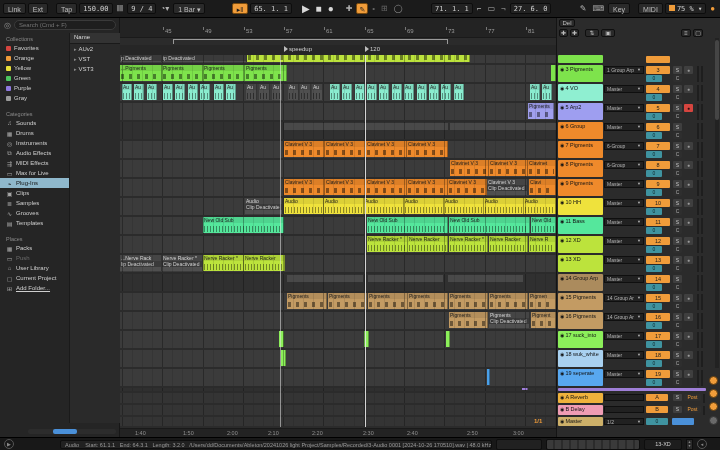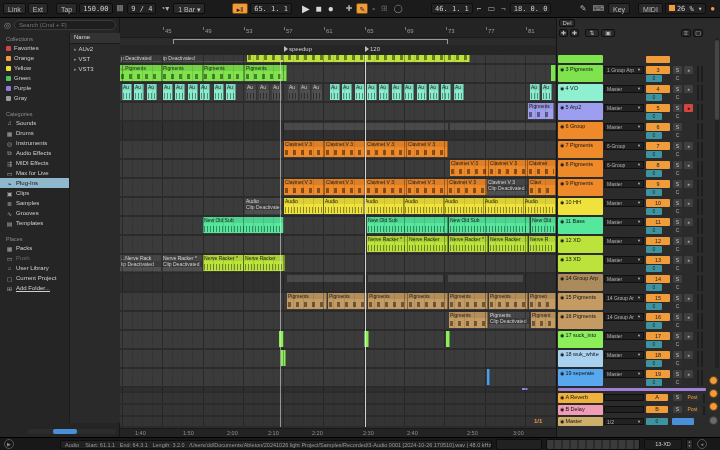--- a/index.html
+++ b/index.html
@@ -130,32 +130,32 @@
     <span class="tb-ico" style="font-size:10px;color:#d8d8d8;">▶</span>
     <span class="tb-ico" style="font-size:10px;color:#d8d8d8;">■</span>
     <span class="tb-ico" style="font-size:10px;color:#d8d8d8;">●</span>
     <span class="tb-sep"></span>
     <span class="tb-ico">✚</span>
     <span class="tb-btn tb-orange" style="padding:1px 2px;">✎</span>
     <span class="tb-ico" style="color:#666;">•</span>
     <span class="tb-ico" style="color:#666;">⊞</span>
     <span class="tb-ico" style="color:#9a9a9a;">◯</span>
     <span class="tb-grow"></span>
-    <span class="tb-txt">46. 1. 1</span>
+    <span class="tb-txt">71. 1. 1</span>
     <span class="tb-ico">⌐</span>
     <span class="tb-ico">▭</span>
     <span class="tb-ico">¬</span>
-    <span class="tb-txt">18. 0. 0</span>
+    <span class="tb-txt">27. 6. 0</span>
     <span class="tb-grow"></span>
     <span class="tb-ico">✎</span>
     <span class="tb-ico">⌨</span>
     <span class="tb-btn">Key</span>
     <span class="tb-sep"></span>
     <span class="tb-btn">MIDI</span>
-    <span class="tb-txt"><span style="display:inline-block;width:6px;height:6px;background:#f09c3a;margin-right:2px;"></span><span>26 %</span> ▾</span>
+    <span class="tb-txt"><span style="display:inline-block;width:6px;height:6px;background:#f09c3a;margin-right:2px;"></span><span>75 %</span> ▾</span>
     <span class="tb-ico" style="color:#f09c3a;">●</span>
   </div>
 
   <div id="browser" class="abs">
     <span class="tb-ico abs" style="left:2px;top:2px;color:#8a8a8a;">◎</span>
     <input id="search" placeholder="Search (Cmd + F)" style="">
     <div id="side">
       <div class="sec-h">Collections</div>
       <div>
           <div class="side-row">

